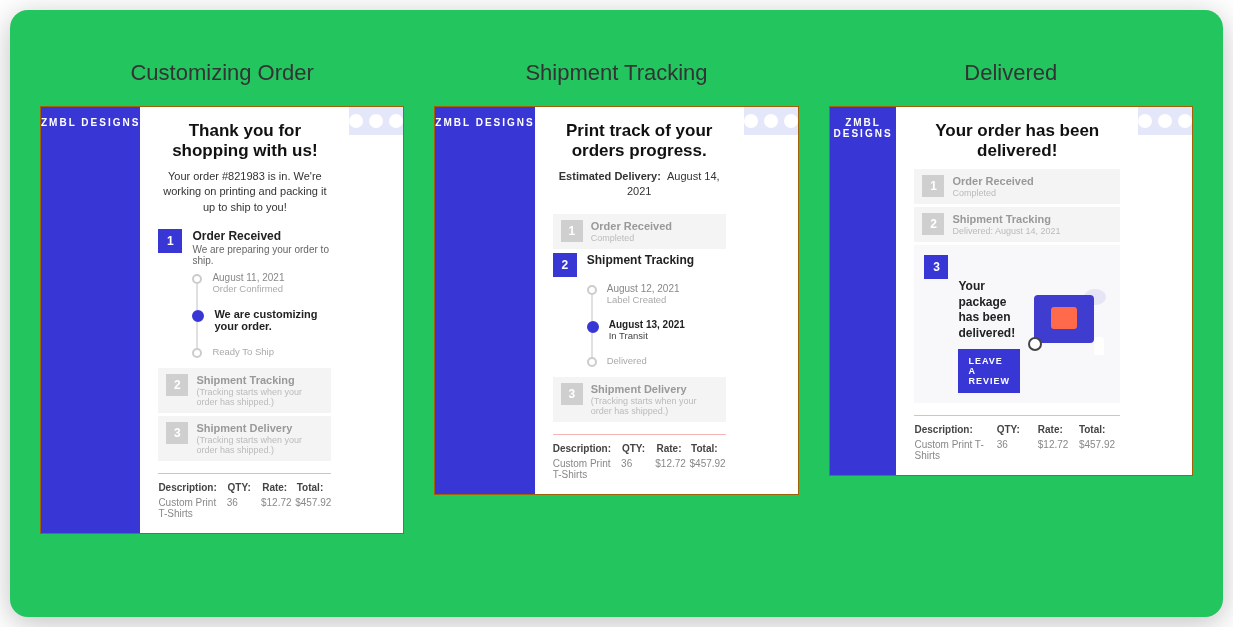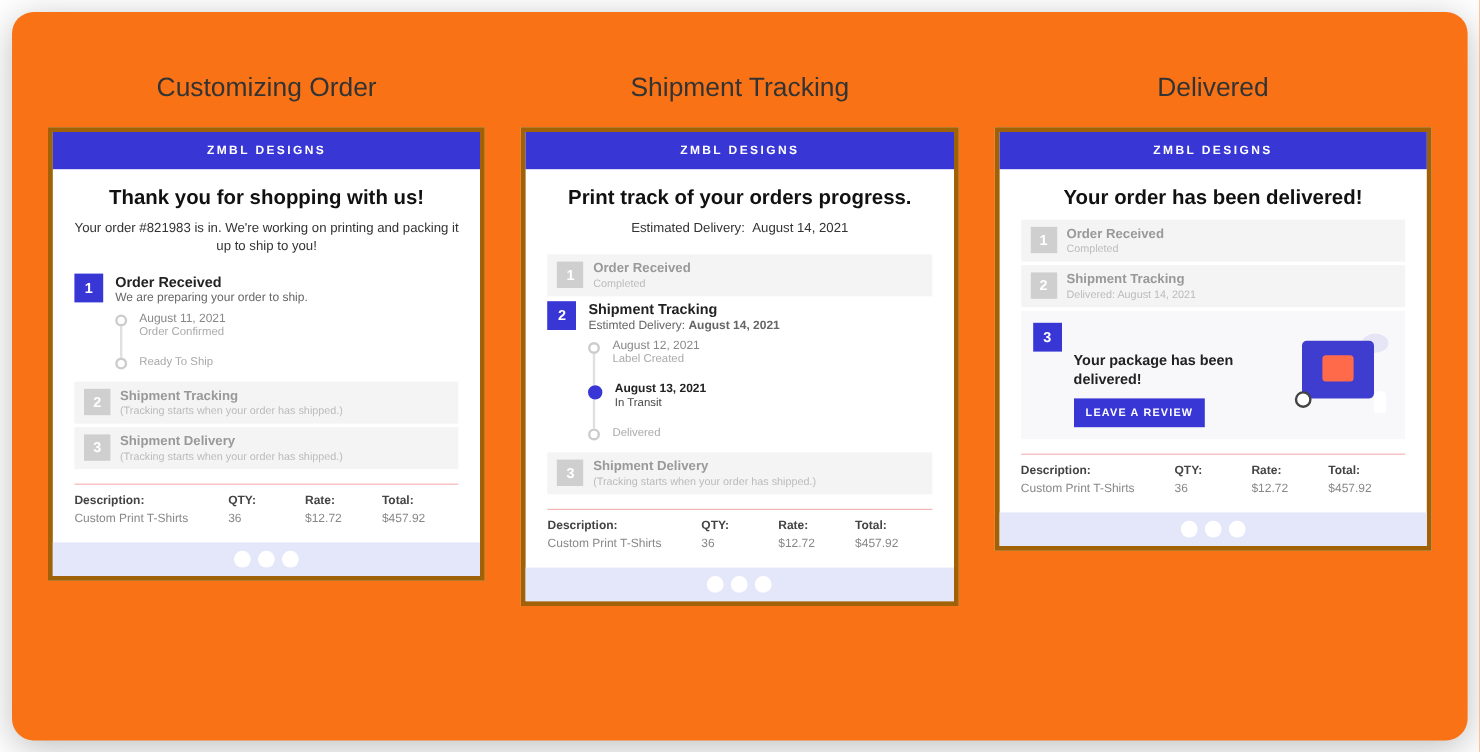--- a/index.html
+++ b/index.html
@@ -6,42 +6,42 @@
   body {
     font-family: -apple-system, BlinkMacSystemFont, "Segoe UI", Helvetica, Arial, sans-serif;
     background: #fff;
     width: 1233px;
     height: 627px;
     padding: 10px;
   }
   .frame {
     width: 100%;
     height: 100%;
-    background: #f97316;
+    background: #22c55e;
     border-radius: 18px;
     box-shadow: 0 6px 30px rgba(0,0,0,0.25);
     display: flex;
     justify-content: space-around;
     align-items: flex-start;
     padding: 50px 30px 30px;
     gap: 30px;
   }
   .col { flex: 1; display: flex; flex-direction: column; align-items: center; }
   .col-title {
     font-size: 22px;
     font-weight: 400;
     color: #333;
     margin-bottom: 20px;
   }
   .card {
     width: 100%;
-    border: 4px solid #a16207;
+    border: 1px solid #a16207;
     background: #fff;
     display: flex;
-    flex-direction: column;
+    flex-direction: row;
   }
   .brand-bar {
     background: #3936d6;
     color: #fff;
     text-align: center;
     font-size: 10px;
     font-weight: 700;
     letter-spacing: 2px;
     padding: 10px 0;
   }
@@ -53,21 +53,21 @@
     color: #111;
     margin-bottom: 8px;
   }
   .subtext {
     text-align: center;
     font-size: 11px;
     color: #333;
     line-height: 1.4;
     margin-bottom: 14px;
   }
-  .subtext strong { font-weight: 400; }
+  .subtext strong { font-weight: 700; }
   .step {
     display: flex;
     align-items: flex-start;
     margin-bottom: 4px;
   }
   .step-num {
     width: 24px;
     height: 24px;
     display: flex;
     align-items: center;
@@ -195,20 +195,26 @@
 
         <div class="timeline" id="tl-customizing">
             <div class="tl-item">
               <div class="tl-dot"></div>
               <div class="tl-text">
                 <div class="date">August 11, 2021</div>
                 <div class="label">Order Confirmed</div>
               </div>
             </div>
             <div class="tl-item">
+              <div class="tl-dot filled"></div>
+              <div class="tl-text">
+                <div class="label strong">We are customizing your order.</div>
+              </div>
+            </div>
+            <div class="tl-item">
               <div class="tl-dot"></div>
               <div class="tl-text">
                 <div class="label">Ready To Ship</div>
               </div>
             </div>
           </div>
 
         <div class="step muted-row">
           <div class="step-num muted">2</div>
           <div class="step-content">
@@ -264,24 +270,20 @@
           <div class="step-content">
             <div class="step-title">Order Received</div>
             <div class="step-sub">Completed</div>
           </div>
         </div>
 
         <div class="step" style="margin-top:4px;">
           <div class="step-num active">2</div>
           <div class="step-content">
             <div class="step-title">Shipment Tracking</div>
-            <div class="step-sub">
-              <span>Estimted Delivery:</span>
-              <strong>August 14, 2021</strong>
-            </div>
           </div>
         </div>
 
         <div class="timeline" id="tl-tracking">
             <div class="tl-item">
               <div class="tl-dot"></div>
               <div class="tl-text">
                 <div class="date">August 12, 2021</div>
                 <div class="label">Label Created</div>
               </div>

